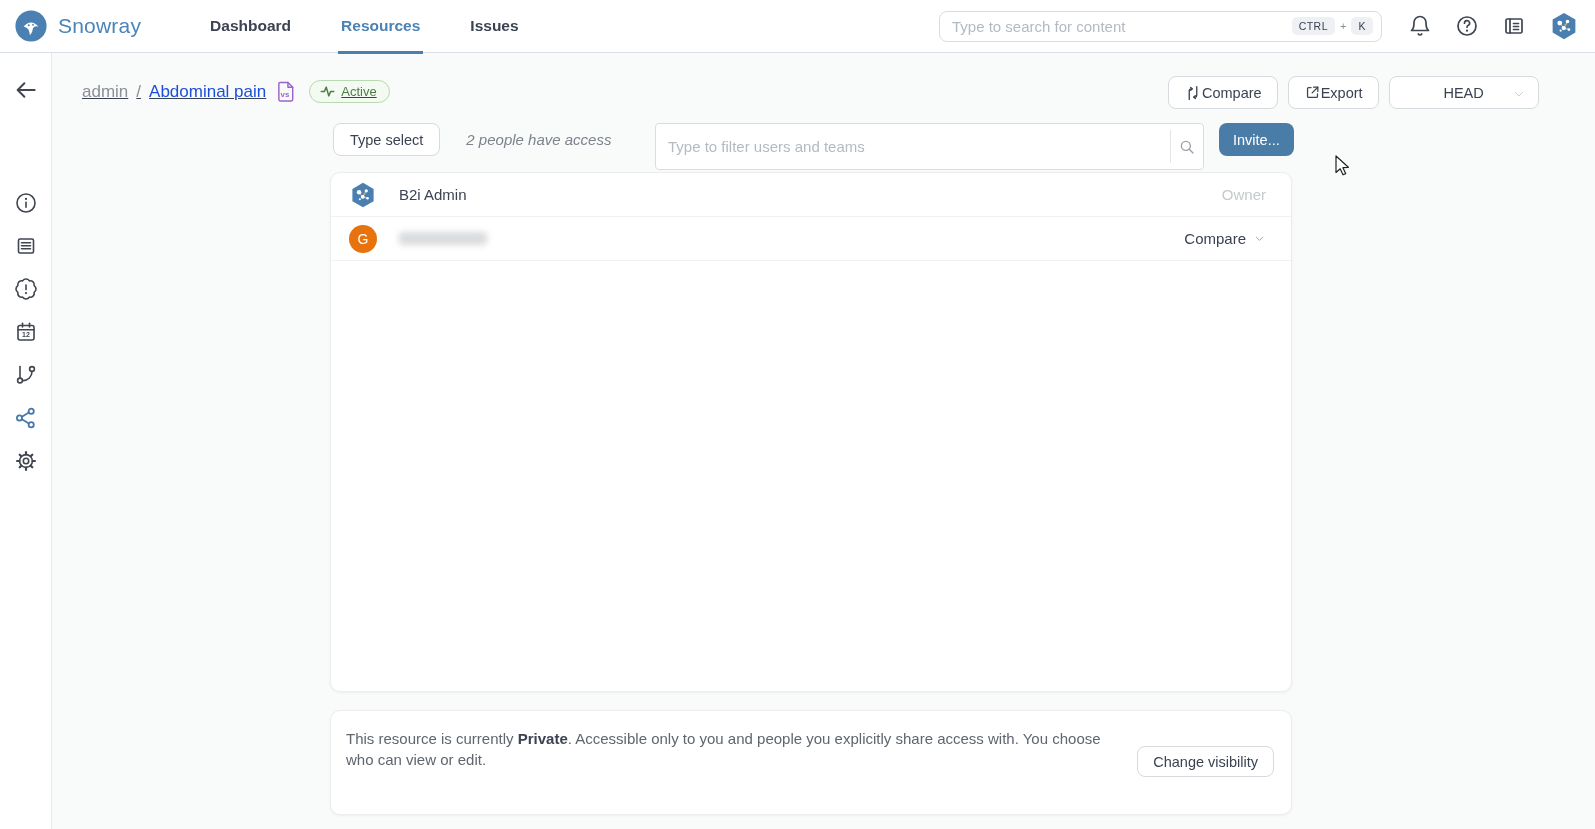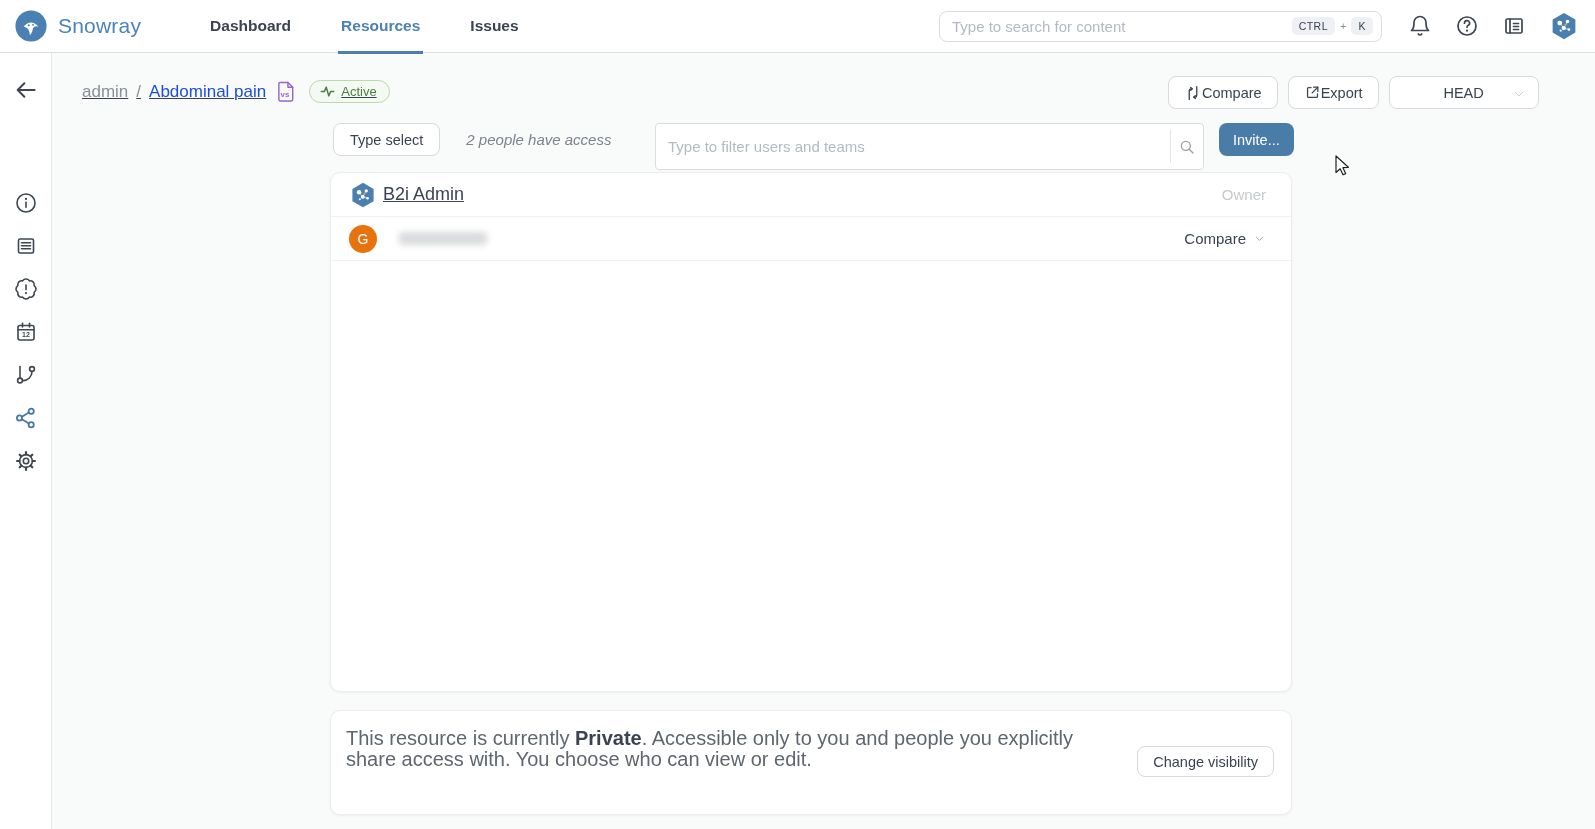--- a/index.html
+++ b/index.html
@@ -104,40 +104,40 @@
   
   .members-panel {
     position:absolute; top:172px; left:330px; width:962px; height:520px;
     background:#fff; border:1px solid #ededef; border-radius:10px;
     box-shadow:0 1px 3px rgba(16,24,40,.05);
   }
   .member-row {
     height:44px; display:flex; align-items:center; padding:0 25px 0 18px;
     border-bottom:1px solid #f1f2f3;
   }
-  .member-name { margin-left:6px; font-size:18px; color:#3b4252;text-decoration:underline; }
+  .member-name { margin-left:22px; font-size:15px; color:#3b4252; }
   .redacted-name { margin-left:22px; width:88px; height:13px; border-radius:3px;
                    background:#b9bdc1; filter:blur(3px); opacity:.55; }
   .avatar-circle {
     width:28px; height:28px; border-radius:50%; background:#e8720e;
     color:#fff; font-size:14px; display:flex; align-items:center; justify-content:center;
   }
   .role-owner { margin-left:auto; color:#c6cacd; font-size:15px; }
   .role-select { margin-left:auto; display:flex; align-items:center; gap:7px; cursor:pointer; }
   .role-select span { font-size:15px; color:#3b4252; }
 
   
   .visibility-panel {
     position:absolute; top:710px; left:330px; width:962px; height:105px;
     background:#fff; border:1px solid #ededef; border-radius:10px;
     box-shadow:0 1px 3px rgba(16,24,40,.05);
     padding:17px 18px 0 15px;
   }
   .vis-title { font-size:16.5px; font-weight:400; color:#3b4252; margin-bottom:9px; }
-  .vis-body { font-size:20px; color:#5f666e; line-height:21px; width:782px; }
+  .vis-body { font-size:15px; color:#5f666e; line-height:21px; width:782px; }
   .vis-body strong { color:#3b4252; }
   .vis-btn { position:absolute; right:17px; top:35px; height:31px; }
 
   .mouse-cursor { position:absolute; left:1333px; top:155px; z-index:99; pointer-events:none; }
 </style>
 </head>
 <body>
 
 <header class="topbar">
   <div class="logo-wrap">

